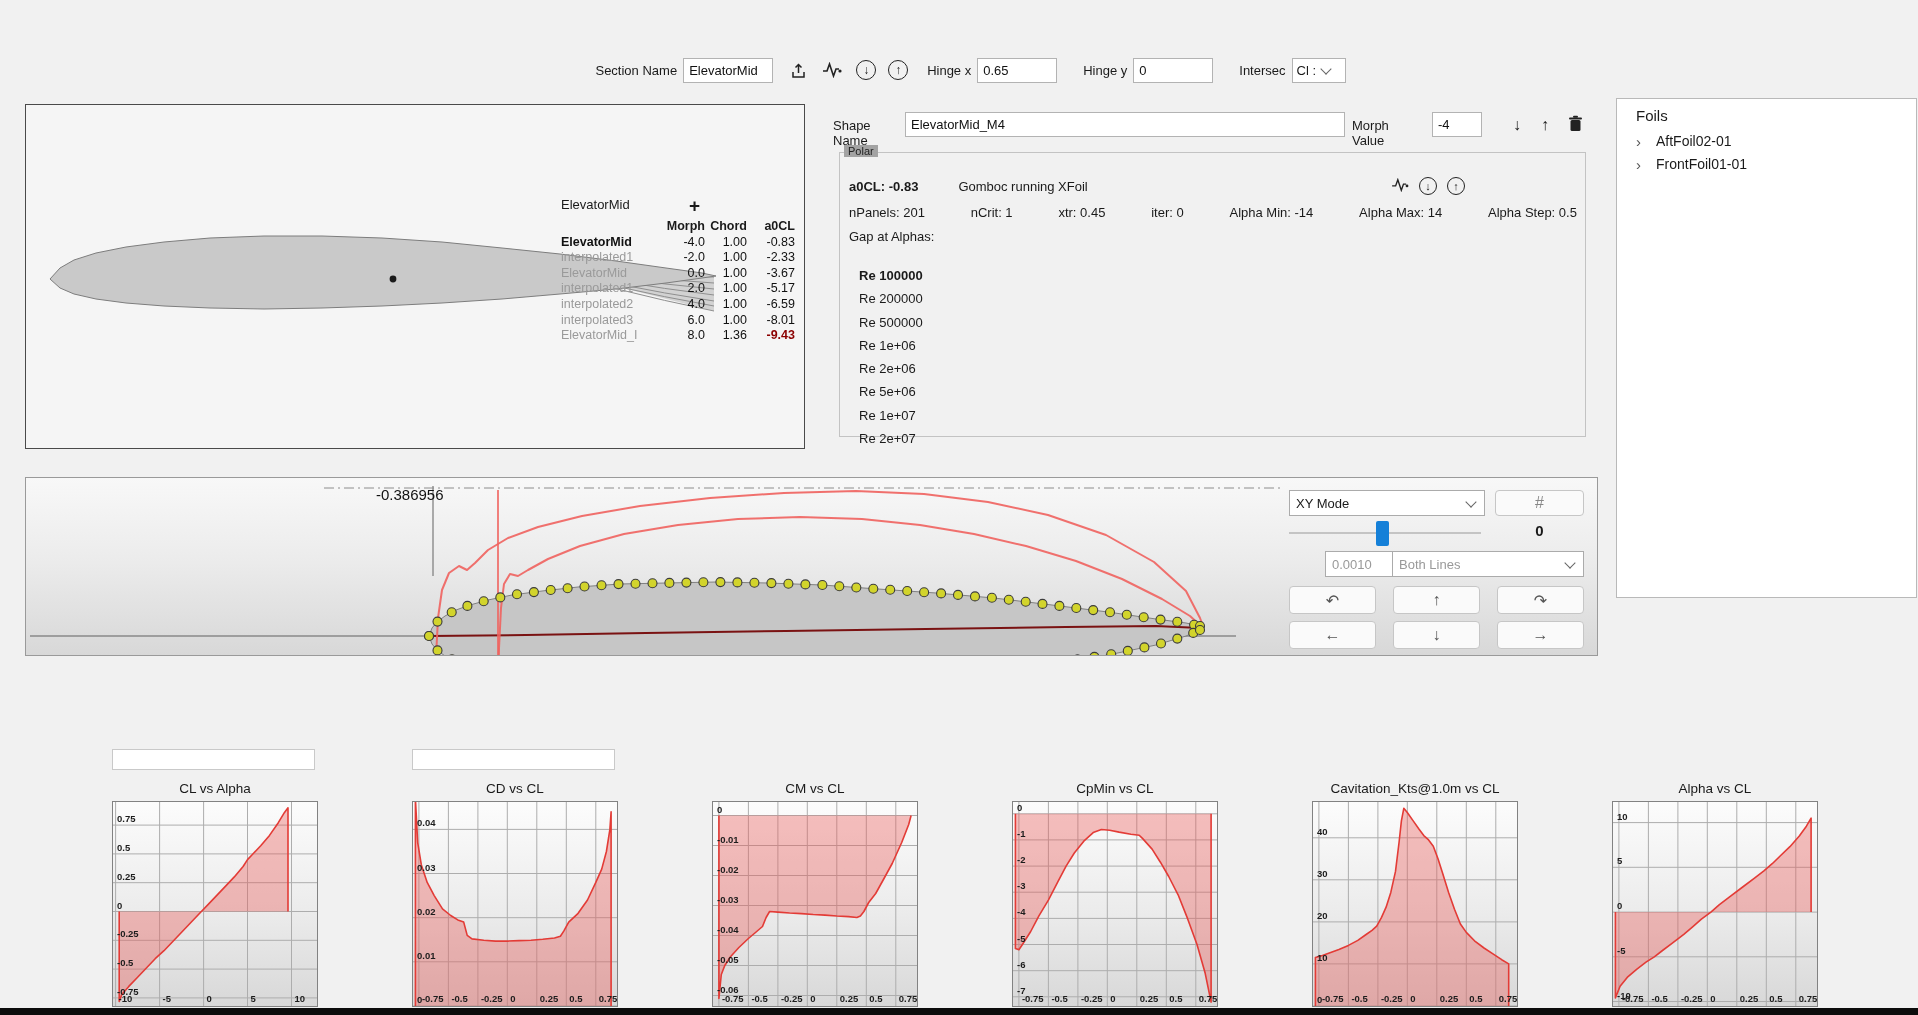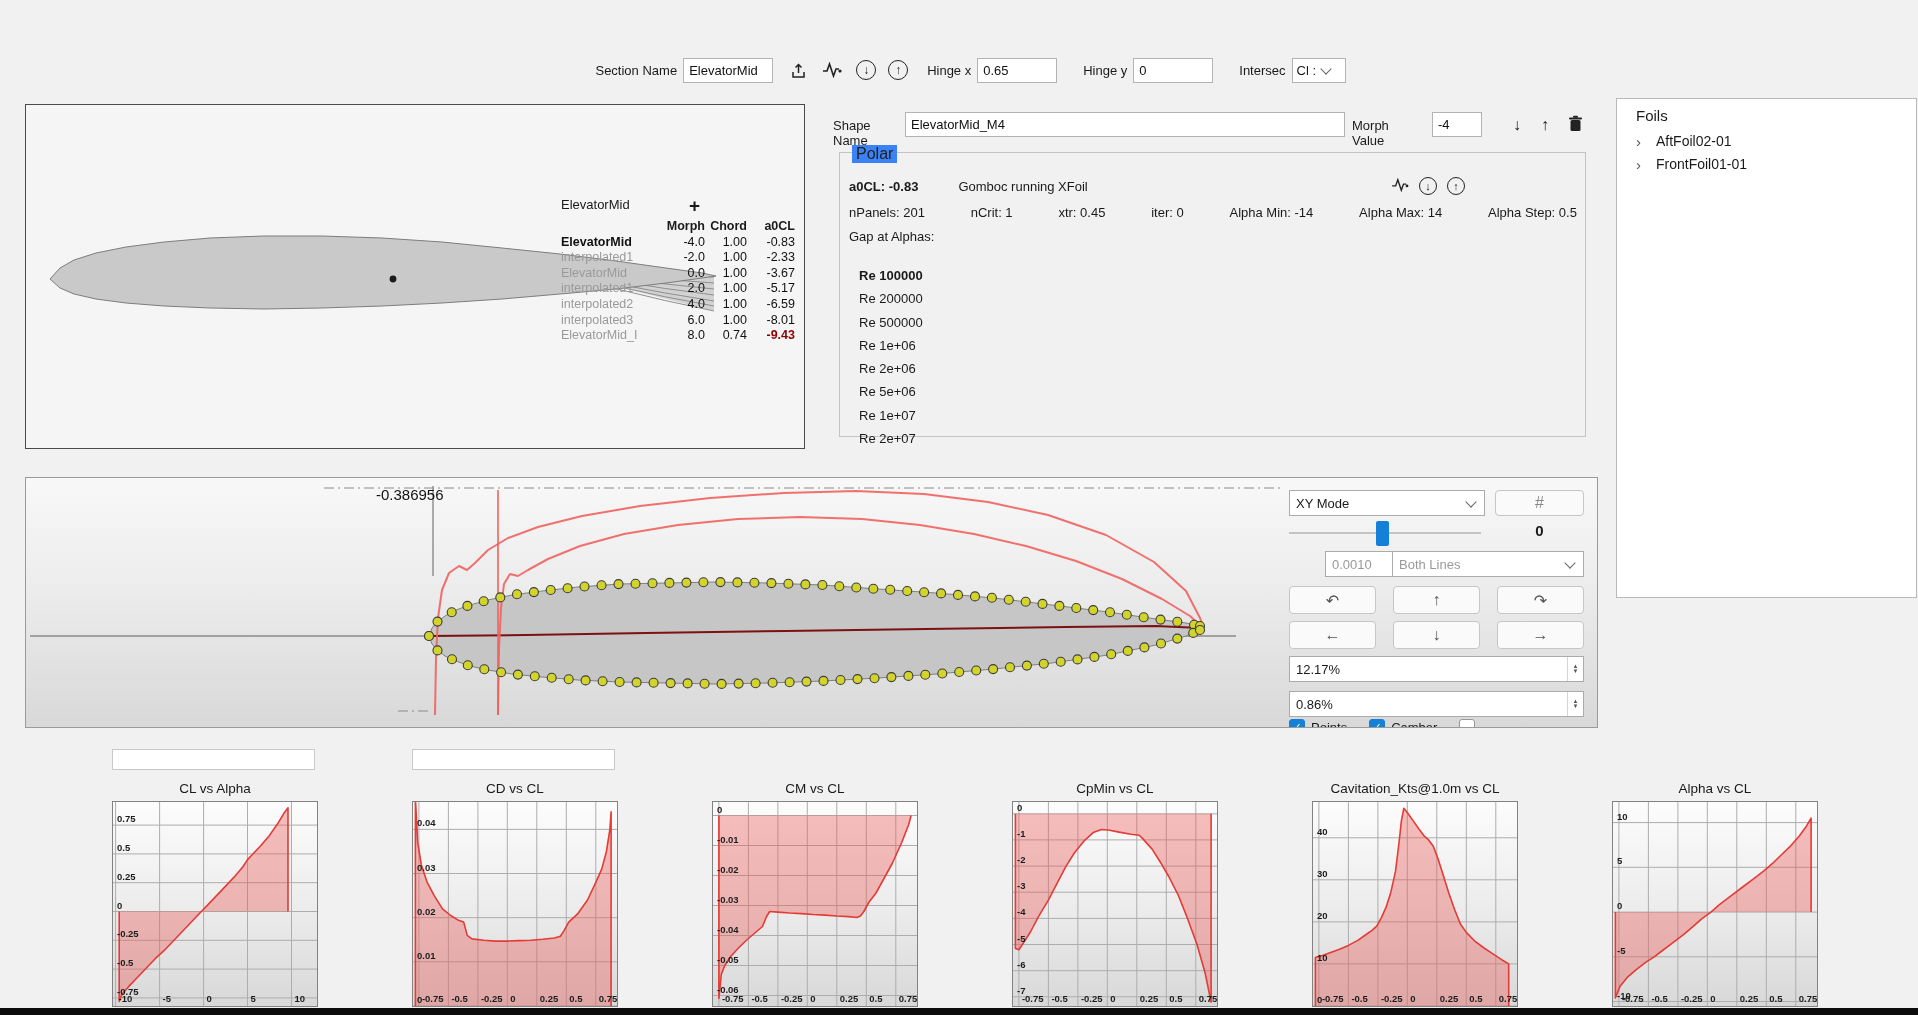--- a/index.html
+++ b/index.html
@@ -35,34 +35,34 @@
   .mt-grid{display:grid;grid-template-columns:96px 48px 42px 48px;line-height:15.6px;}
   .mt-grid span{white-space:nowrap;}
   .mt-h{font-weight:bold;text-align:right;}
   .mt-name{color:#9a9a9a;}
   .mt-name.bold{color:#111;font-weight:bold;}
   .mt-val{text-align:right;color:#111;}
   .mt-val.danger{color:#8b0000;font-weight:bold;}
   
   .shape-row{position:absolute;left:823px;top:112px;height:26px;}
   .groupbox{position:absolute;left:839px;top:152px;width:747px;height:285px;border:1px solid #c3c3c3;}
-  .groupbox .legend{position:absolute;left:12px;top:-8px;background:#3b82f6;padding:0 4px;font-size:16px;color:#222;}
+  .groupbox .legend{position:absolute;left:4px;top:-8px;background:#a3a3a3;padding:0 4px;font-size:11px;color:#222;}
   .polar-row1{position:absolute;left:9px;top:24px;width:728px;display:flex;align-items:center;font-size:13px;}
   .polar-params{position:absolute;left:9px;top:52px;width:728px;display:flex;justify-content:space-between;font-size:13px;}
   .gap-label{position:absolute;left:9px;top:76px;font-size:13px;}
   .re-list{position:absolute;left:9px;top:111px;font-size:13px;}
   .re-item{padding-left:10px;line-height:23.3px;cursor:default;}
   .re-item.bold{font-weight:bold;}
   
   .foils-panel{position:absolute;left:1616px;top:98px;width:301px;height:500px;background:#fff;border:1px solid #b9b9b9;padding-left:9px;}
   .foils-title{font-size:15px;padding:8px 0 6px 10px;}
   .tree-item{display:flex;align-items:center;font-size:14px;line-height:23px;padding-left:10px;cursor:default;}
   .tree-chev{color:#555;font-size:15px;width:20px;}
   
-  .editor{position:absolute;left:25px;top:477px;width:1573px;height:251px;border:1px solid #9a9a9a;
+  .editor{position:absolute;left:25px;top:477px;width:1573px;height:179px;border:1px solid #9a9a9a;
           background:linear-gradient(180deg,#f8f8f8 0%,#ececec 45%,#d8d8d8 100%);overflow:hidden;}
   .editor-label{position:absolute;left:350px;top:8px;font-size:15px;color:#111;}
   .ed-canvas{position:absolute;left:0;top:0;width:1571px;height:249px;}
   .ed-controls{position:absolute;left:1263px;top:0;width:297px;height:249px;}
   .ec-select{position:absolute;background:#fff;border:1px solid #ababab;display:flex;align-items:center;
              justify-content:space-between;font-size:13px;padding:0 6px;height:26px;}
   .ec-btn{position:absolute;background:#fafafa;border:1px solid #c6c6c6;border-radius:4px;color:#555;
           display:flex;align-items:center;justify-content:center;font-size:16px;height:28px;}
   .ec-spin{position:absolute;background:#fff;border:1px solid #ababab;height:26px;display:flex;align-items:center;
            font-size:13px;padding-left:6px;}
@@ -164,21 +164,21 @@
           <span class="mt-name">interpolated2</span>
           <span class="mt-val">4.0</span>
           <span class="mt-val">1.00</span>
           <span class="mt-val">-6.59</span>
           <span class="mt-name">interpolated3</span>
           <span class="mt-val">6.0</span>
           <span class="mt-val">1.00</span>
           <span class="mt-val">-8.01</span>
           <span class="mt-name">ElevatorMid_I</span>
           <span class="mt-val">8.0</span>
-          <span class="mt-val">0.74</span>
+          <span class="mt-val">1.36</span>
           <span class="mt-val danger">-9.43</span>
         </div>
     </div>
   </div>
 
   <div class="shape-row">
     <span class="tb-label" style="position:absolute;left:10px;top:6px;">Shape Name</span>
     <input class="tb-input" style="position: absolute; left: 82px; top: 0px; width: 440px;" value="ElevatorMid_M4">
     <span class="tb-label" style="position:absolute;left:529px;top:6px;">Morph Value</span>
     <input class="tb-input" style="position: absolute; left: 609px; top: 0px; width: 50px;" value="-4">

